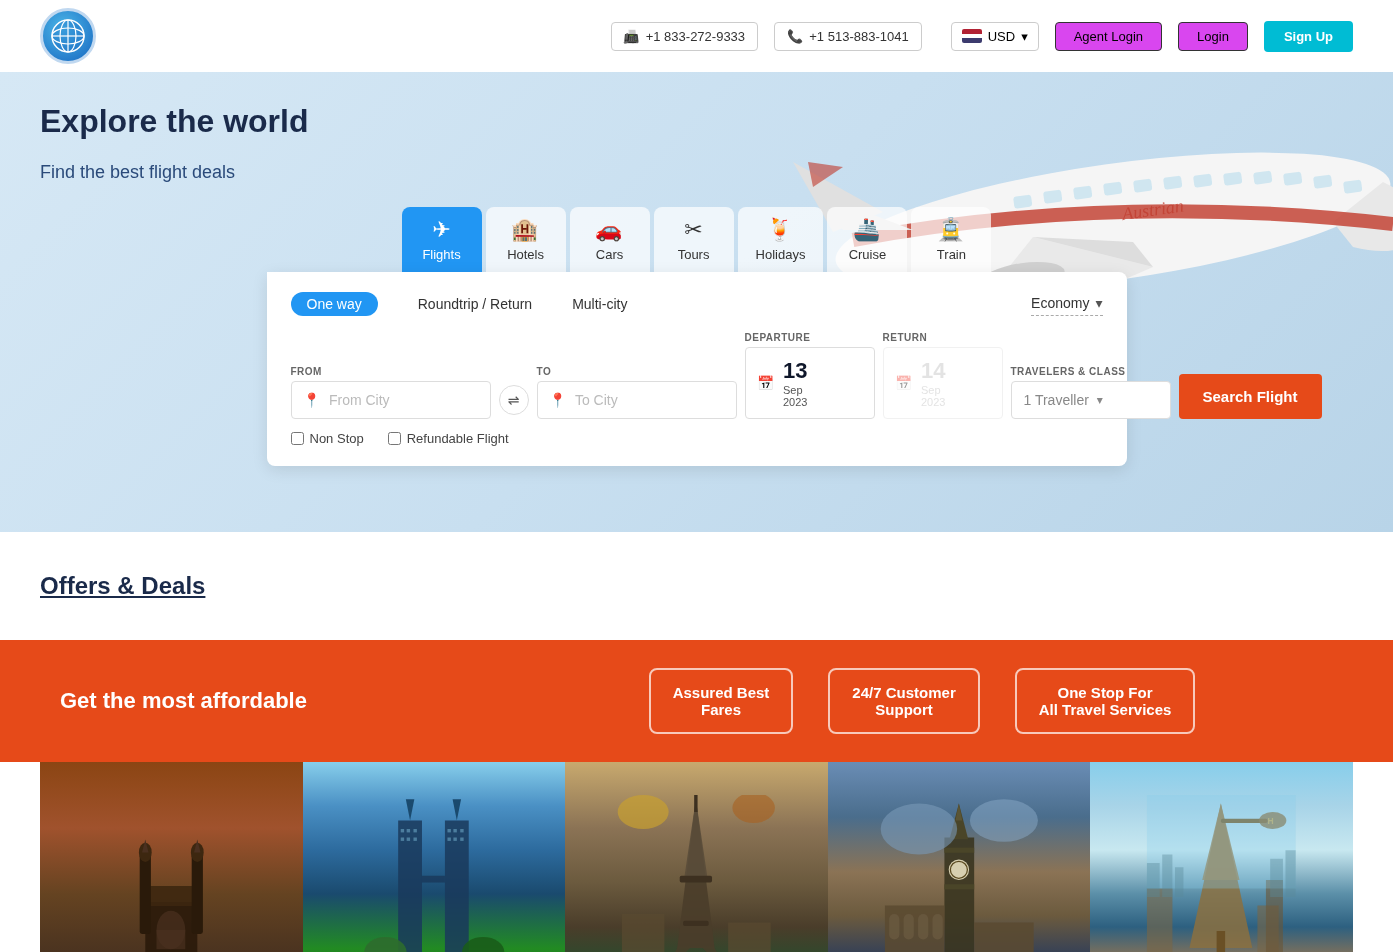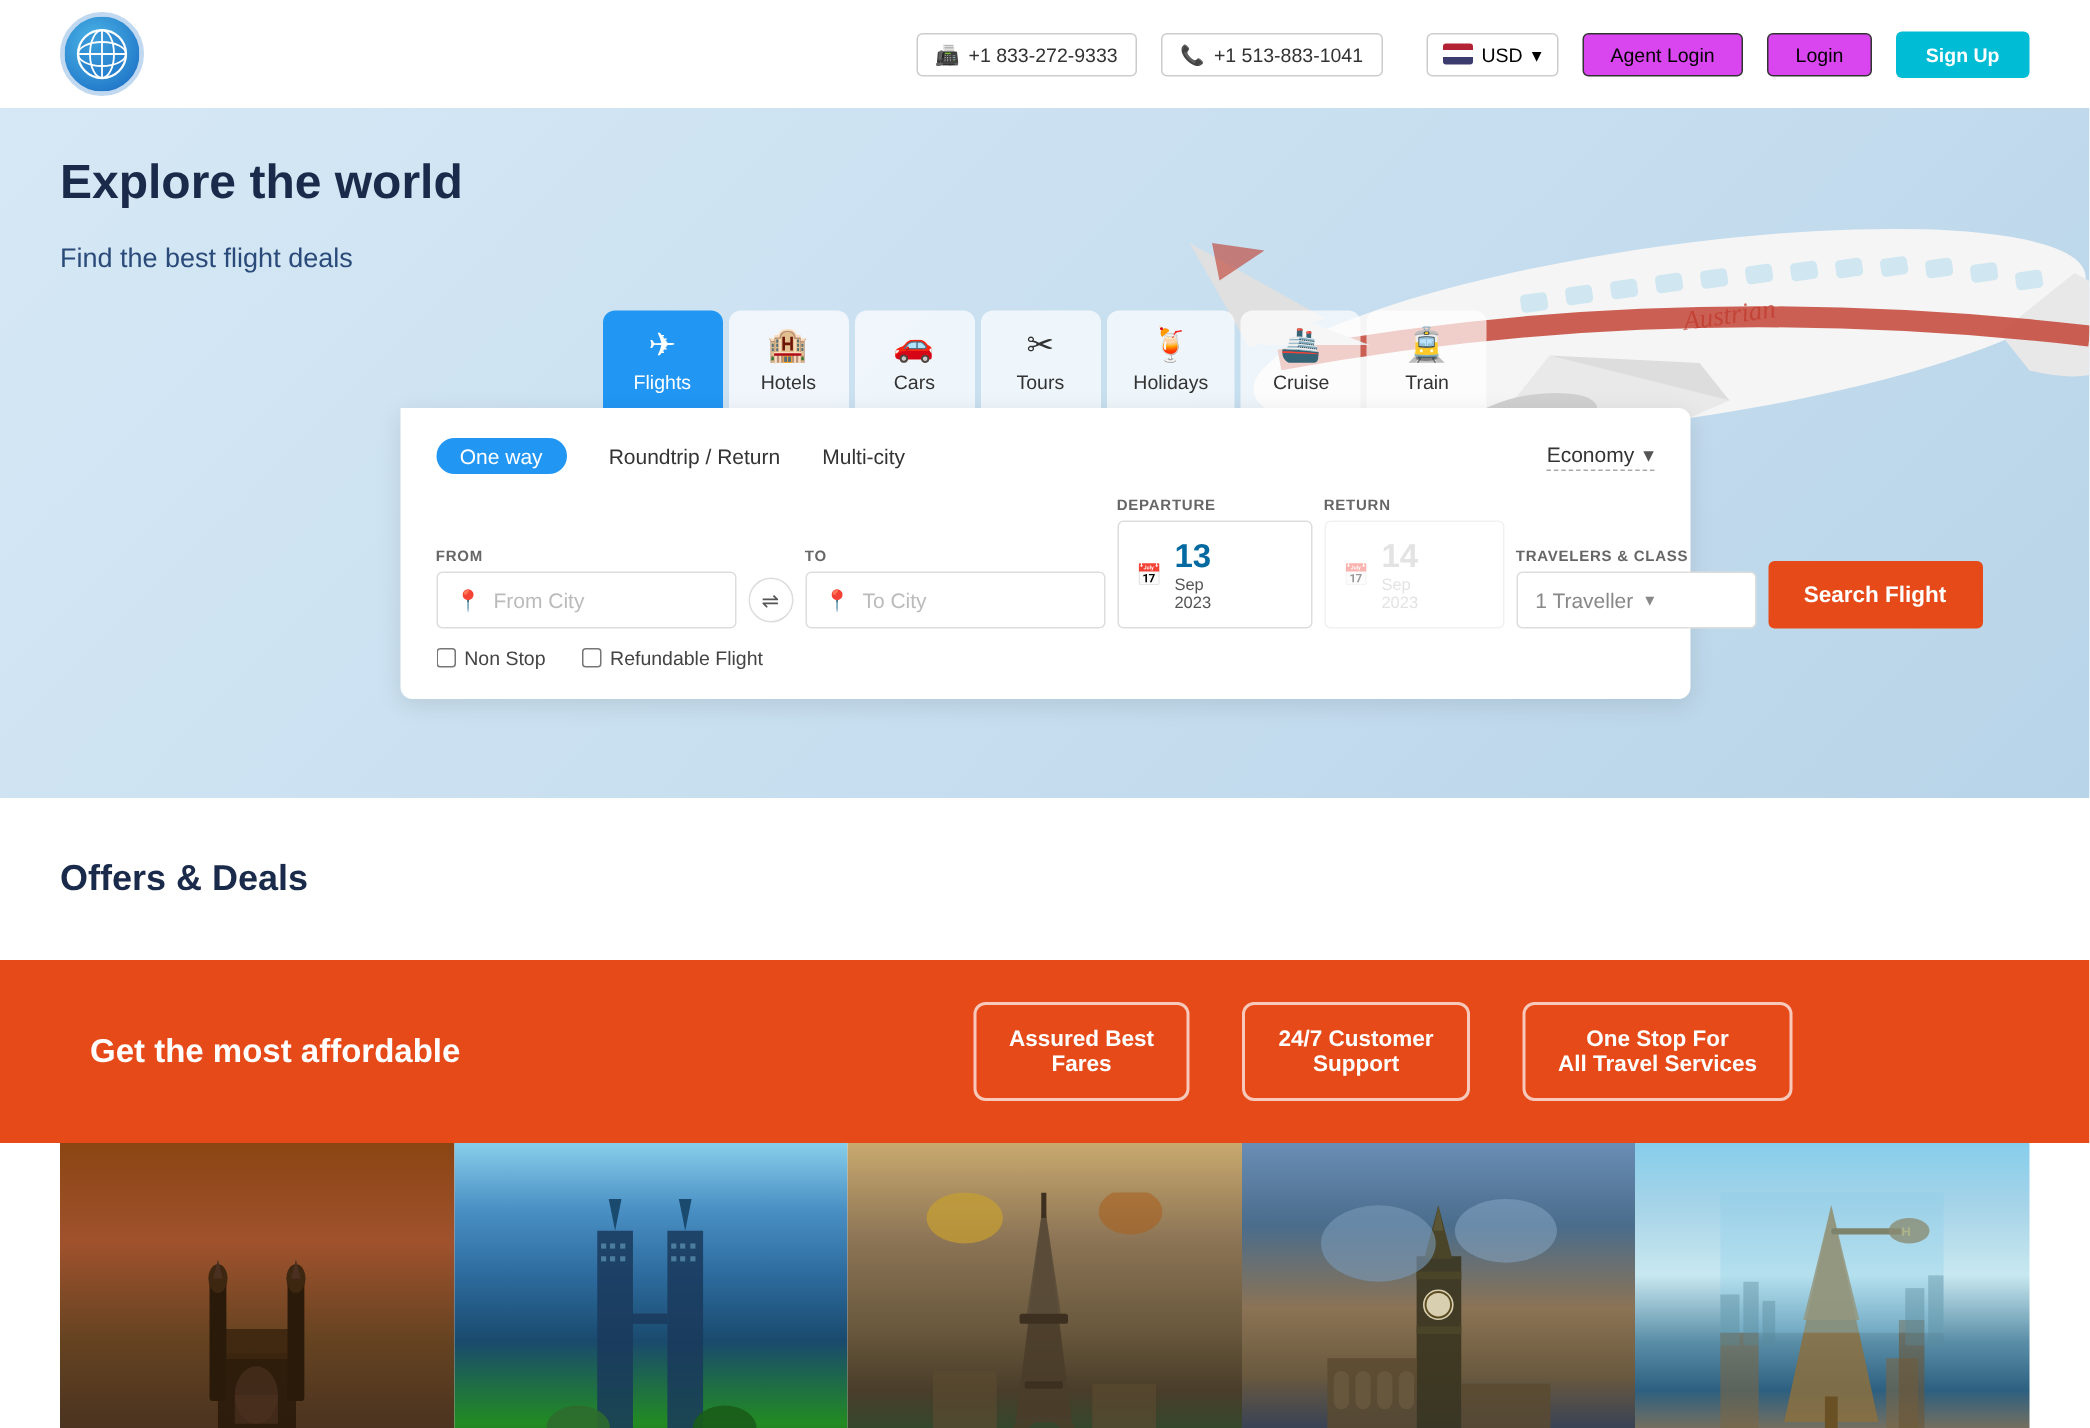--- a/index.html
+++ b/index.html
@@ -140,22 +140,21 @@
       border-radius: 0 8px 8px 8px;
       padding: 20px 24px;
       box-shadow: 0 4px 16px rgba(0,0,0,0.1);
       max-width: 860px;
       margin: 0 auto;
       position: relative;
       z-index: 5;
     }
     .trip-type-row {
       display: flex;
-      align-items: center;
-      gap: 28px;
+      gap: 40px;
       margin-bottom: 16px;
     }
     .trip-btn {
       background: none;
       border: none;
       font-size: 14px;
       cursor: pointer;
       color: #333;
       padding: 4px 0;
     }
@@ -222,21 +221,21 @@
       justify-content: center;
       cursor: pointer;
       font-size: 14px;
       color: #555;
       flex-shrink: 0;
       margin-bottom: 2px;
     }
     .date-num {
       font-size: 22px;
       font-weight: 700;
-      color: #0369a1;
+      color: #0f172a;
     }
     .date-mon {
       font-size: 11px;
       color: #555;
     }
     .date-dimmed { color: #bbb; }
 
     .search-btn {
       background: #e64a19;
       color: #fff;
@@ -267,20 +266,21 @@
     
     .offers-section {
       padding: 40px 40px 20px;
       background: #fff;
     }
     .offers-title {
       font-size: 24px;
       font-weight: 700;
       color: #1a2a4a;
       margin-bottom: 20px;
+      text-decoration: underline;
     }
 
     
     .promo-banner {
       background: #e64a19;
       padding: 28px 60px;
       display: flex;
       align-items: center;
       gap: 40px;
     }

